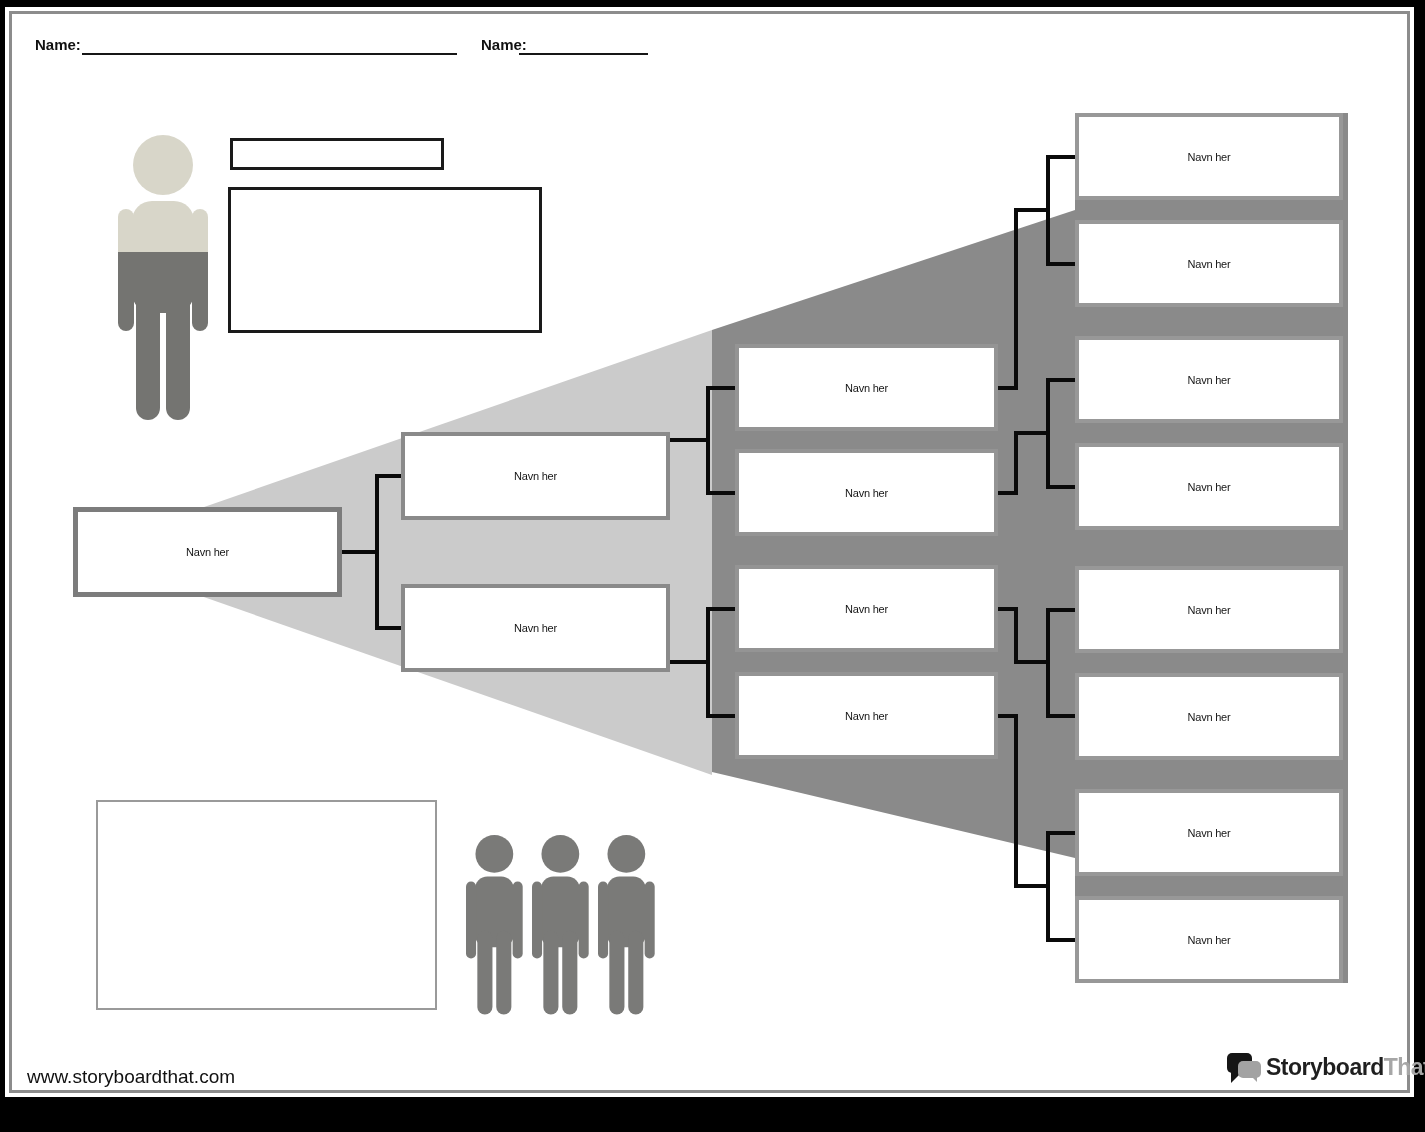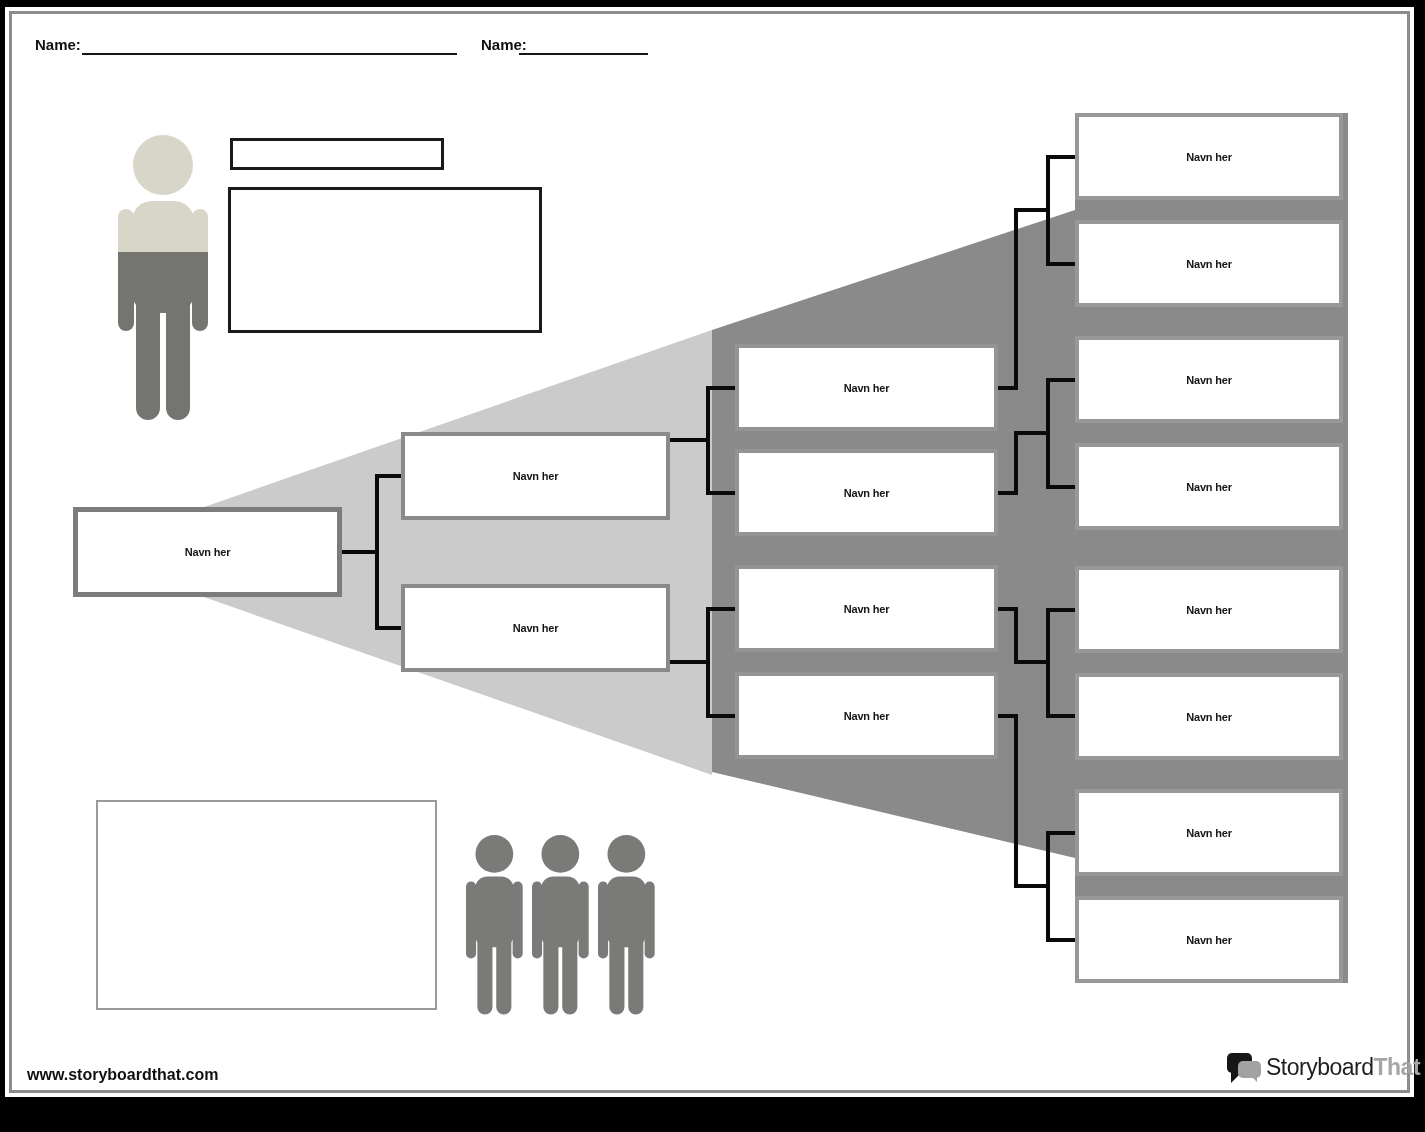--- a/index.html
+++ b/index.html
@@ -12,31 +12,31 @@
   .frame{position:absolute;left:4px;top:4px;right:4px;bottom:4px;border:3px solid #8c8c8c;}
   .layer{position:absolute;left:0;top:0;width:1425px;height:1132px;}
   .z2{z-index:2}.z3{z-index:3}.z5{z-index:5}
   .hdr{position:absolute;z-index:5;font-size:15px;font-weight:bold;color:#111;}
   .hline{position:absolute;z-index:5;height:0;border-bottom:2px solid #161616;}
   .nbox{
     position:absolute;z-index:4;background:#fff;box-sizing:border-box;
     display:flex;align-items:center;justify-content:center;
   }
   .nbox span{
-    font-size:11px;font-weight:bold;color:#151515;letter-spacing:-0.2px;
+    font-size:11px;font-weight:normal;color:#151515;letter-spacing:-0.2px;
   }
   .b1{border:5px solid #7c7c7c;}
   .b2{border:4px solid #8a8a8a;}
   .b3{border:4px solid #949494;}
   .b4{border:4px solid #989898;}
   .kbox{position:absolute;z-index:4;background:#fff;box-sizing:border-box;border:3px solid #1a1a1a;}
   .gbox{position:absolute;z-index:4;background:#fff;box-sizing:border-box;border:2px solid #9a9a9a;}
-  .site{position:absolute;z-index:5;left:27px;top:1066px;font-size:16px;font-weight:bold;color:#111;}
+  .site{position:absolute;z-index:5;left:27px;top:1066px;font-size:19px;font-weight:normal;color:#111;}
   .logo{position:absolute;z-index:5;left:1218px;top:1046px;display:flex;align-items:center;}
-  .logo .w1{font-size:23px;font-weight:normal;color:#1f1f1f;letter-spacing:-0.5px;}
+  .logo .w1{font-size:23px;font-weight:bold;color:#1f1f1f;letter-spacing:-0.5px;}
   .logo .w2{font-size:23px;font-weight:bold;color:#a6a6a6;letter-spacing:-0.5px;}
 </style>
 </head>
 <body>
 
 <div class="canvas">
 
   <div class="page">
     <div class="frame"></div>
   </div>

